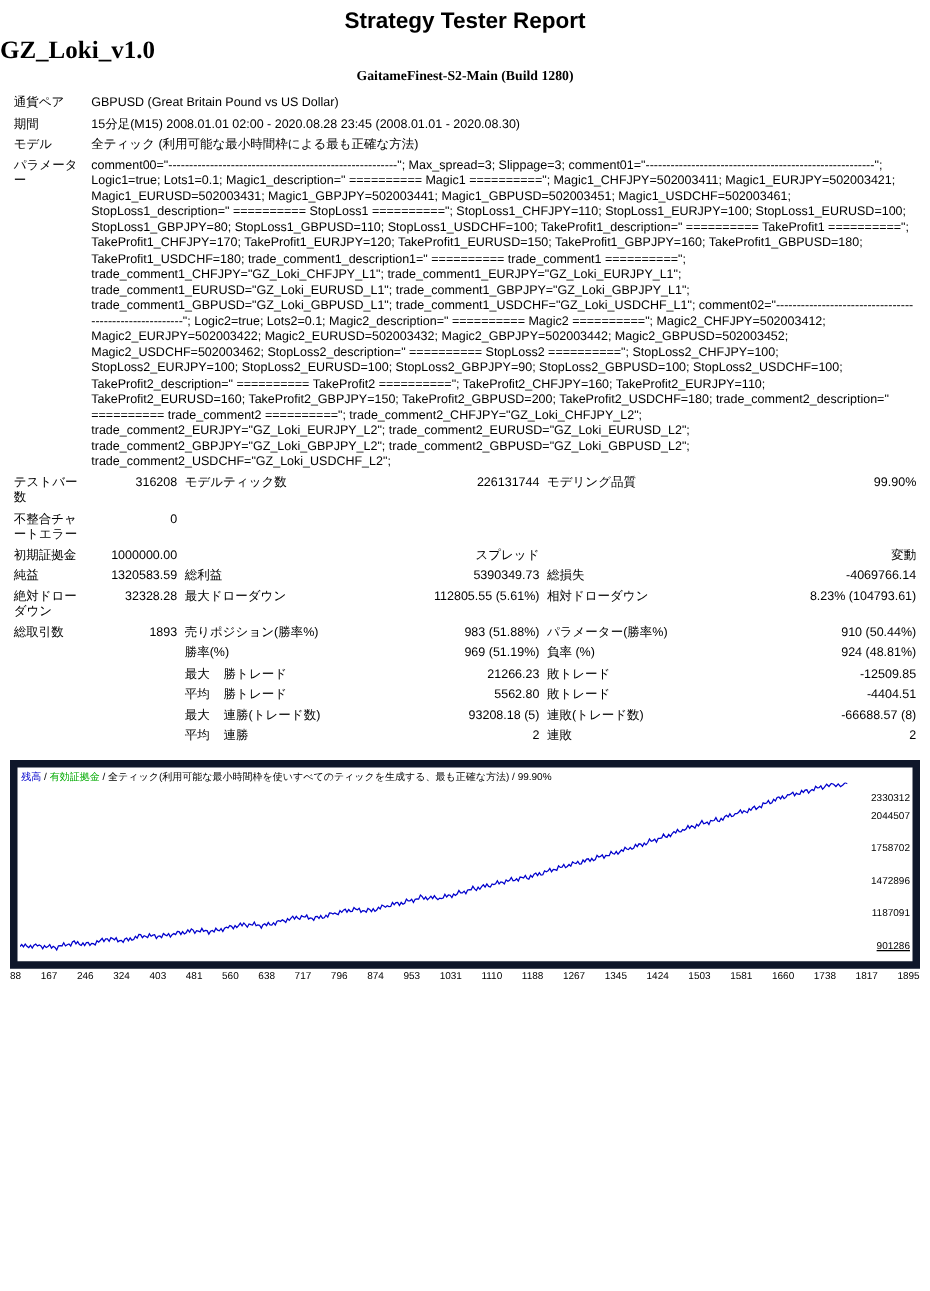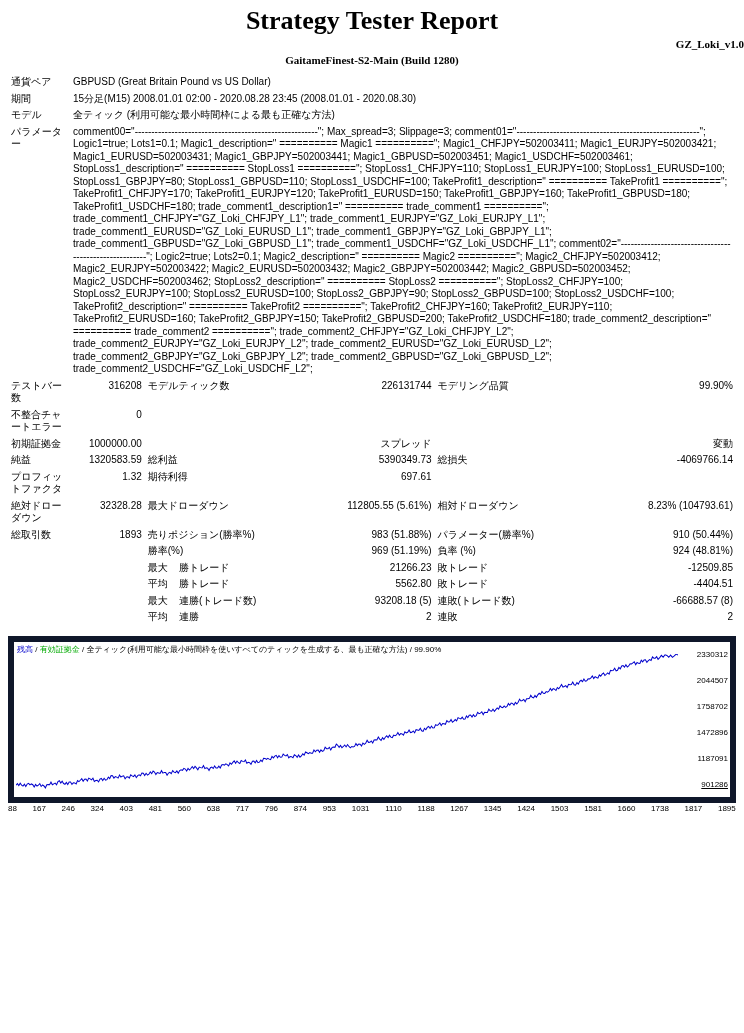--- a/index.html
+++ b/index.html
@@ -15,30 +15,30 @@
     color: #000000;
     overflow: hidden;
   }
   .page {
     width: 744px;
     padding: 0;
     box-sizing: border-box;
   }
   .title {
     text-align: center;
-    font-family: Liberation Serif, serif;
-    font-size: 26px;
+    font-family: Liberation Sans, sans-serif;
+    font-size: 18px;
     font-weight: bold;
     margin-top: 6px;
     line-height: 1.15;
   }
   .subtitle {
-    text-align: right;
+    text-align: left;
     font-family: "Liberation Serif", serif;
-    font-size: 11px;
+    font-size: 20px;
     font-weight: bold;
     margin-top: 2px;
     line-height: 1.15;
   }
   .subtitle2 {
     text-align: center;
     font-family: "Liberation Serif", serif;
     font-size: 11px;
     font-weight: bold;
     margin-top: 3px;
@@ -199,28 +199,20 @@
 
     <tr>
       <td class="lbl">純益</td>
       <td class="num">1320583.59</td>
       <td>総利益</td>
       <td class="numwide">5390349.73</td>
       <td>総損失</td>
       <td class="numwide">-4069766.14</td>
     </tr>
 
-    <tr>
-      <td class="lbl">プロフィットファクタ</td>
-      <td class="num">1.32</td>
-      <td>期待利得</td>
-      <td class="numwide">697.61</td>
-      <td></td>
-      <td></td>
-    </tr>
 
     <tr>
       <td class="lbl">絶対ドローダウン</td>
       <td class="num">32328.28</td>
       <td>最大ドローダウン</td>
       <td class="numwide">112805.55 (5.61%)</td>
       <td>相対ドローダウン</td>
       <td class="numwide">8.23% (104793.61)</td>
     </tr>
 
@@ -298,21 +290,21 @@
     </table>
 
   <div class="chartbox">
     <div class="legend">
       <span class="sw1">残高</span>
       <span class="txt">/</span>
       <span class="sw2">有効証拠金</span>
       <span class="txt">/ 全ティック(利用可能な最小時間枠を使いすべてのティックを生成する、最も正確な方法) / 99.90%</span>
     </div>
     <div class="ylabels">
-      <div style="top:8px;">2330312</div>
+      <div style="top:20px;">2330312</div>
       <div style="top:34px;">2044507</div>
       <div style="top:60px;">1758702</div>
       <div style="top:86px;">1472896</div>
       <div style="top:112px;">1187091</div>
       <div style="top:138px;text-decoration:underline;">901286</div>
     </div>
     <div class="plot">
       <svg id="equity-svg" viewBox="0 0 1000 140" preserveAspectRatio="none">
           <path d="M0.00 130.33 L2.11 128.69 L4.23 130.62 L6.34 128.30 L8.45 130.12 L10.57 131.15 L12.68 129.29 L14.79 131.54 L16.90 129.19 L19.02 128.38 L21.13 129.91 L23.24 129.03 L25.36 129.78 L27.47 132.06 L29.58 129.52 L31.70 131.11 L33.81 130.30 L35.92 128.72 L38.03 131.55 L40.15 130.08 L42.26 131.05 L44.37 132.96 L46.49 129.77 L48.60 129.52 L50.71 129.85 L52.83 127.26 L54.94 129.83 L57.05 128.90 L59.17 128.23 L61.28 129.88 L63.39 126.70 L65.50 125.81 L67.62 128.21 L69.73 126.35 L71.84 128.65 L73.96 129.35 L76.07 127.45 L78.18 129.57 L80.30 127.13 L82.41 127.04 L84.52 129.49 L86.63 127.86 L88.75 128.06 L90.86 129.12 L92.97 125.67 L95.09 126.77 L97.20 125.33 L99.31 123.81 L101.43 126.34 L103.54 124.25 L105.65 124.16 L107.77 126.13 L109.88 123.22 L111.99 123.97 L114.10 124.94 L116.22 123.32 L118.33 126.56 L120.44 125.66 L122.56 125.36 L124.67 126.96 L126.78 124.27 L128.90 123.59 L131.01 125.68 L133.12 123.40 L135.24 125.23 L137.35 124.74 L139.46 122.18 L141.57 123.67 L143.69 120.74 L145.80 120.85 L147.91 123.23 L150.03 121.70 L152.14 122.27 L154.25 123.21 L156.37 120.19 L158.48 122.12 L160.59 121.28 L162.70 120.90 L164.82 123.96 L166.93 122.10 L169.04 121.88 L171.16 123.22 L173.27 120.01 L175.38 121.02 L177.50 121.69 L179.61 119.99 L181.72 122.73 L183.84 120.82 L185.95 120.02 L188.06 120.85 L190.17 118.27 L192.29 118.45 L194.40 120.70 L196.51 118.45 L198.63 120.28 L200.74 119.30 L202.85 117.00 L204.97 118.77 L207.08 116.26 L209.19 117.24 L211.30 119.74 L213.42 117.67 L215.53 118.12 L217.64 118.63 L219.76 115.85 L221.87 118.26 L223.98 117.56 L226.10 117.66 L228.21 120.46 L230.32 118.17 L232.44 117.52 L234.55 118.76 L236.66 115.76 L238.77 117.32 L240.89 117.80 L243.00 116.07 L245.11 118.36 L247.23 115.74 L249.34 114.91 L251.45 115.52 L253.57 113.59 L255.68 114.26 L257.79 116.17 L259.90 113.59 L262.02 115.18 L264.13 113.70 L266.24 111.74 L268.36 113.78 L270.47 111.55 L272.58 113.05 L274.70 114.93 L276.81 112.32 L278.92 112.83 L281.04 113.16 L283.15 110.85 L285.26 113.76 L287.37 113.06 L289.49 113.37 L291.60 115.66 L293.71 112.92 L295.83 112.29 L297.94 113.71 L300.05 111.09 L302.17 113.11 L304.28 113.24 L306.39 111.38 L308.51 113.24 L310.62 110.17 L312.73 109.67 L314.84 110.36 L316.96 109.10 L319.07 109.89 L321.18 111.14 L323.30 108.10 L325.41 109.48 L327.52 107.66 L329.64 106.18 L331.75 108.43 L333.86 106.29 L335.97 107.93 L338.09 108.78 L340.20 105.80 L342.31 106.61 L344.43 106.97 L346.54 105.25 L348.65 108.49 L350.77 107.54 L352.88 107.84 L354.99 109.52 L357.11 106.48 L359.22 106.38 L361.33 108.02 L363.44 105.68 L365.56 107.88 L367.67 107.43 L369.78 105.37 L371.90 106.88 L374.01 103.64 L376.12 103.70 L378.24 104.55 L380.35 103.61 L382.46 104.38 L384.57 104.95 L386.69 101.71 L388.80 103.18 L390.91 101.38 L393.03 100.60 L395.14 103.03 L397.25 100.86 L399.37 102.48 L401.48 102.37 L403.59 99.31 L405.71 100.64 L407.82 101.14 L409.93 99.91 L412.04 103.21 L414.16 101.79 L416.27 101.97 L418.38 103.09 L420.50 100.01 L422.61 100.82 L424.72 102.57 L426.84 100.30 L428.95 102.41 L431.06 101.25 L433.17 99.11 L435.29 100.47 L437.40 97.34 L439.51 98.09 L441.63 99.02 L443.74 97.89 L445.85 98.51 L447.97 98.47 L450.08 95.29 L452.19 97.10 L454.31 95.46 L456.42 95.31 L458.53 97.67 L460.64 95.24 L462.76 96.67 L464.87 95.90 L466.98 92.57 L469.10 94.04 L471.21 94.11 L473.32 92.69 L475.44 95.27 L477.55 92.76 L479.66 92.37 L481.77 92.65 L483.89 89.35 L486.00 90.66 L488.11 92.75 L490.23 90.81 L492.34 93.15 L494.45 91.83 L496.57 90.33 L498.68 92.27 L500.79 89.93 L502.91 91.81 L505.02 93.09 L507.13 91.83 L509.24 92.25 L511.36 91.72 L513.47 88.79 L515.58 90.95 L517.70 89.37 L519.81 89.55 L521.92 91.43 L524.04 88.52 L526.15 89.65 L528.26 88.63 L530.38 85.70 L532.49 87.74 L534.60 87.66 L536.71 86.30 L538.83 88.43 L540.94 85.38 L543.05 85.11 L545.17 85.28 L547.28 82.46 L549.39 84.52 L551.51 85.78 L553.62 83.16 L555.73 84.83 L557.84 82.69 L559.96 81.22 L562.07 83.02 L564.18 80.62 L566.30 82.53 L568.41 83.00 L570.52 80.57 L572.64 81.06 L574.75 80.40 L576.86 78.04 L578.98 80.61 L581.09 79.00 L583.20 79.35 L585.31 80.64 L587.43 77.35 L589.54 78.45 L591.65 77.76 L593.77 75.45 L595.88 78.05 L597.99 77.75 L600.11 76.46 L602.22 78.30 L604.33 75.11 L606.44 75.40 L608.56 75.86 L610.67 73.77 L612.78 76.29 L614.90 76.81 L617.01 73.81 L619.12 75.26 L621.24 72.88 L623.35 71.95 L625.46 73.89 L627.58 71.59 L629.69 73.54 L631.80 73.29 L633.91 70.14 L636.03 70.86 L638.14 70.17 L640.25 68.33 L642.37 71.02 L644.48 69.05 L646.59 69.24 L648.71 69.78 L650.82 66.21 L652.93 67.41 L655.04 67.21 L657.16 65.10 L659.27 67.67 L661.38 66.66 L663.50 65.11 L665.61 66.49 L667.72 63.15 L669.84 63.93 L671.95 64.43 L674.06 62.68 L676.18 64.81 L678.29 64.64 L680.40 61.54 L682.51 63.09 L684.63 60.81 L686.74 60.59 L688.85 62.61 L690.97 60.28 L693.08 62.12 L695.19 61.16 L697.31 57.84 L699.42 59.18 L701.53 58.72 L703.65 57.48 L705.76 60.19 L707.87 57.85 L709.98 58.00 L712.10 58.09 L714.21 54.71 L716.32 56.42 L718.44 56.86 L720.55 54.72 L722.66 57.00 L724.78 55.20 L726.89 53.54 L729.00 54.69 L731.11 51.48 L733.23 52.82 L735.34 53.25 L737.45 51.60 L739.57 52.98 L741.68 52.13 L743.79 49.12 L745.91 50.88 L748.02 48.71 L750.13 49.00 L752.25 50.73 L754.36 48.05 L756.47 49.55 L758.58 47.88 L760.70 44.84 L762.81 46.68 L764.92 46.14 L767.04 45.07 L769.15 47.34 L771.26 44.35 L773.38 44.34 L775.49 44.02 L777.60 40.92 L779.71 43.02 L781.83 43.57 L783.94 41.18 L786.05 43.02 L788.17 40.55 L790.28 39.03 L792.39 40.15 L794.51 37.23 L796.62 39.04 L798.73 39.15 L800.85 37.38 L802.96 37.94 L805.07 36.75 L807.18 34.20 L809.30 36.36 L811.41 34.35 L813.52 35.00 L815.64 36.26 L817.75 33.24 L819.86 34.52 L821.98 32.47 L824.09 30.25 L826.20 32.77 L828.31 32.23 L830.43 31.39 L832.54 33.33 L834.65 30.08 L836.77 30.42 L838.88 30.22 L840.99 27.88 L843.11 30.60 L845.22 31.02 L847.33 28.38 L849.45 29.92 L851.56 27.11 L853.67 26.08 L855.78 27.42 L857.90 24.86 L860.01 27.00 L862.12 26.64 L864.24 24.69 L866.35 24.79 L868.46 23.62 L870.58 21.80 L872.69 24.38 L874.80 22.44 L876.91 23.28 L879.03 23.99 L881.14 20.78 L883.25 22.12 L885.37 20.06 L887.48 18.91 L889.59 21.39 L891.71 20.10 L893.82 18.85 L895.93 19.97 L898.05 16.20 L900.16 16.66 L902.27 16.27 L904.38 14.20 L906.50 16.83 L908.61 16.17 L910.72 13.32 L912.84 14.73 L914.95 11.87 L917.06 11.53 L919.18 13.04 L921.29 10.69 L923.40 12.86 L925.52 11.83 L927.63 9.74 L929.74 9.83 L931.85 8.86 L933.97 7.78 L936.08 10.56 L938.19 8.44 L940.31 9.28 L942.42 9.41 L944.53 6.22 L946.65 7.86 L948.76 6.02 L950.87 5.77 L952.98 8.38 L955.10 6.66 L957.21 5.49 L959.32 6.44 L961.44 2.95 L963.55 4.19 L965.66 4.11 L967.78 2.67 L969.89 5.39 L972.00 3.91 L974.80 1.36 L977.60 3.15 L980.40 0.77 L983.20 1.40 L986.00 3.19 L988.80 1.10 L991.60 3.35 L994.40 1.92 L997.20 0.13 L1000.00 0.95" fill="none" stroke="#0000cc" stroke-width="1" vector-effect="non-scaling-stroke"></path>
         </svg>

